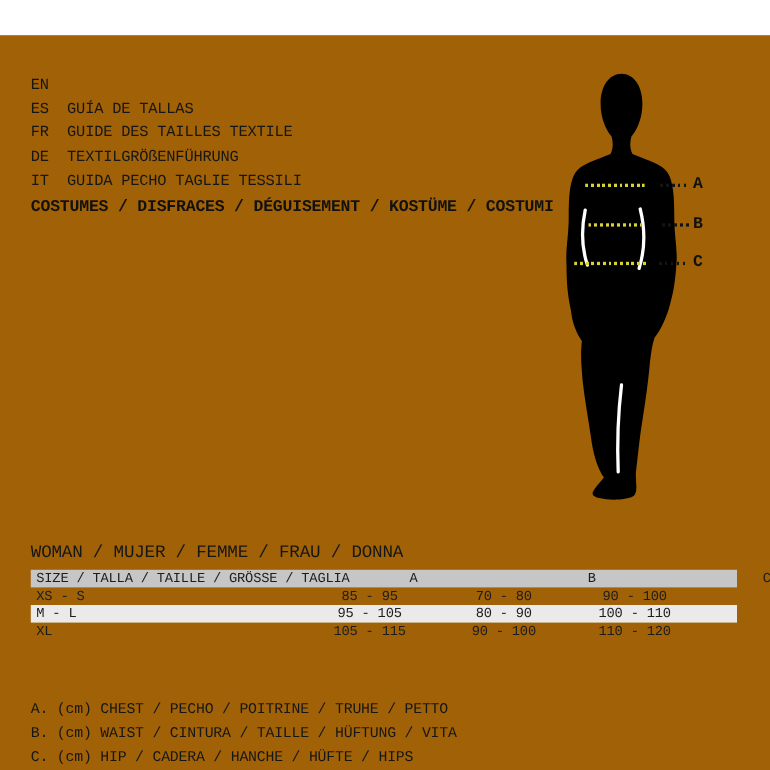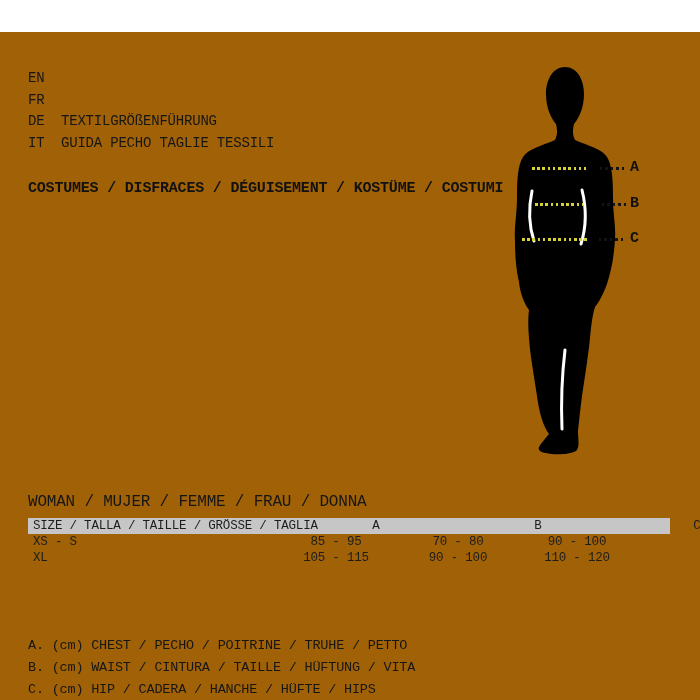--- a/index.html
+++ b/index.html
@@ -33,21 +33,26 @@
 </head>
 <body>
 
 <div class="canvas">
 
   <div class="lang-list">
     <div class="lang-row">
       <span class="lang-code">EN</span>
     </div>
     <div class="lang-row">
+      <span class="lang-code">ES</span>
+      <span class="lang-label">GUÍA DE TALLAS</span>
+    </div>
+    <div class="lang-row">
       <span class="lang-code">FR</span>
+      <span class="lang-label">GUIDE DES TAILLES TEXTILE</span>
     </div>
     <div class="lang-row">
       <span class="lang-code">DE</span>
       <span class="lang-label">TEXTILGRÖßENFÜHRUNG</span>
     </div>
     <div class="lang-row">
       <span class="lang-code">IT</span>
       <span class="lang-label">GUIDA PECHO TAGLIE TESSILI</span>
     </div>
   </div>
@@ -110,20 +115,27 @@
       <div class="t-cell">C</div>
       <div class="t-cell"></div>
     </div>
     <div class="t-row">
       <div class="t-cell first">XS - S</div>
       <div class="t-cell">85 - 95</div>
       <div class="t-cell">70 - 80</div>
       <div class="t-cell">90 - 100</div>
       <div class="t-cell"></div>
     </div>
+    <div class="t-row alt">
+      <div class="t-cell first">M - L</div>
+      <div class="t-cell">95 - 105</div>
+      <div class="t-cell">80 - 90</div>
+      <div class="t-cell">100 - 110</div>
+      <div class="t-cell"></div>
+    </div>
     <div class="t-row">
       <div class="t-cell first">XL</div>
       <div class="t-cell">105 - 115</div>
       <div class="t-cell">90 - 100</div>
       <div class="t-cell">110 - 120</div>
       <div class="t-cell"></div>
     </div>
   </div>
 
   <div class="legend">

